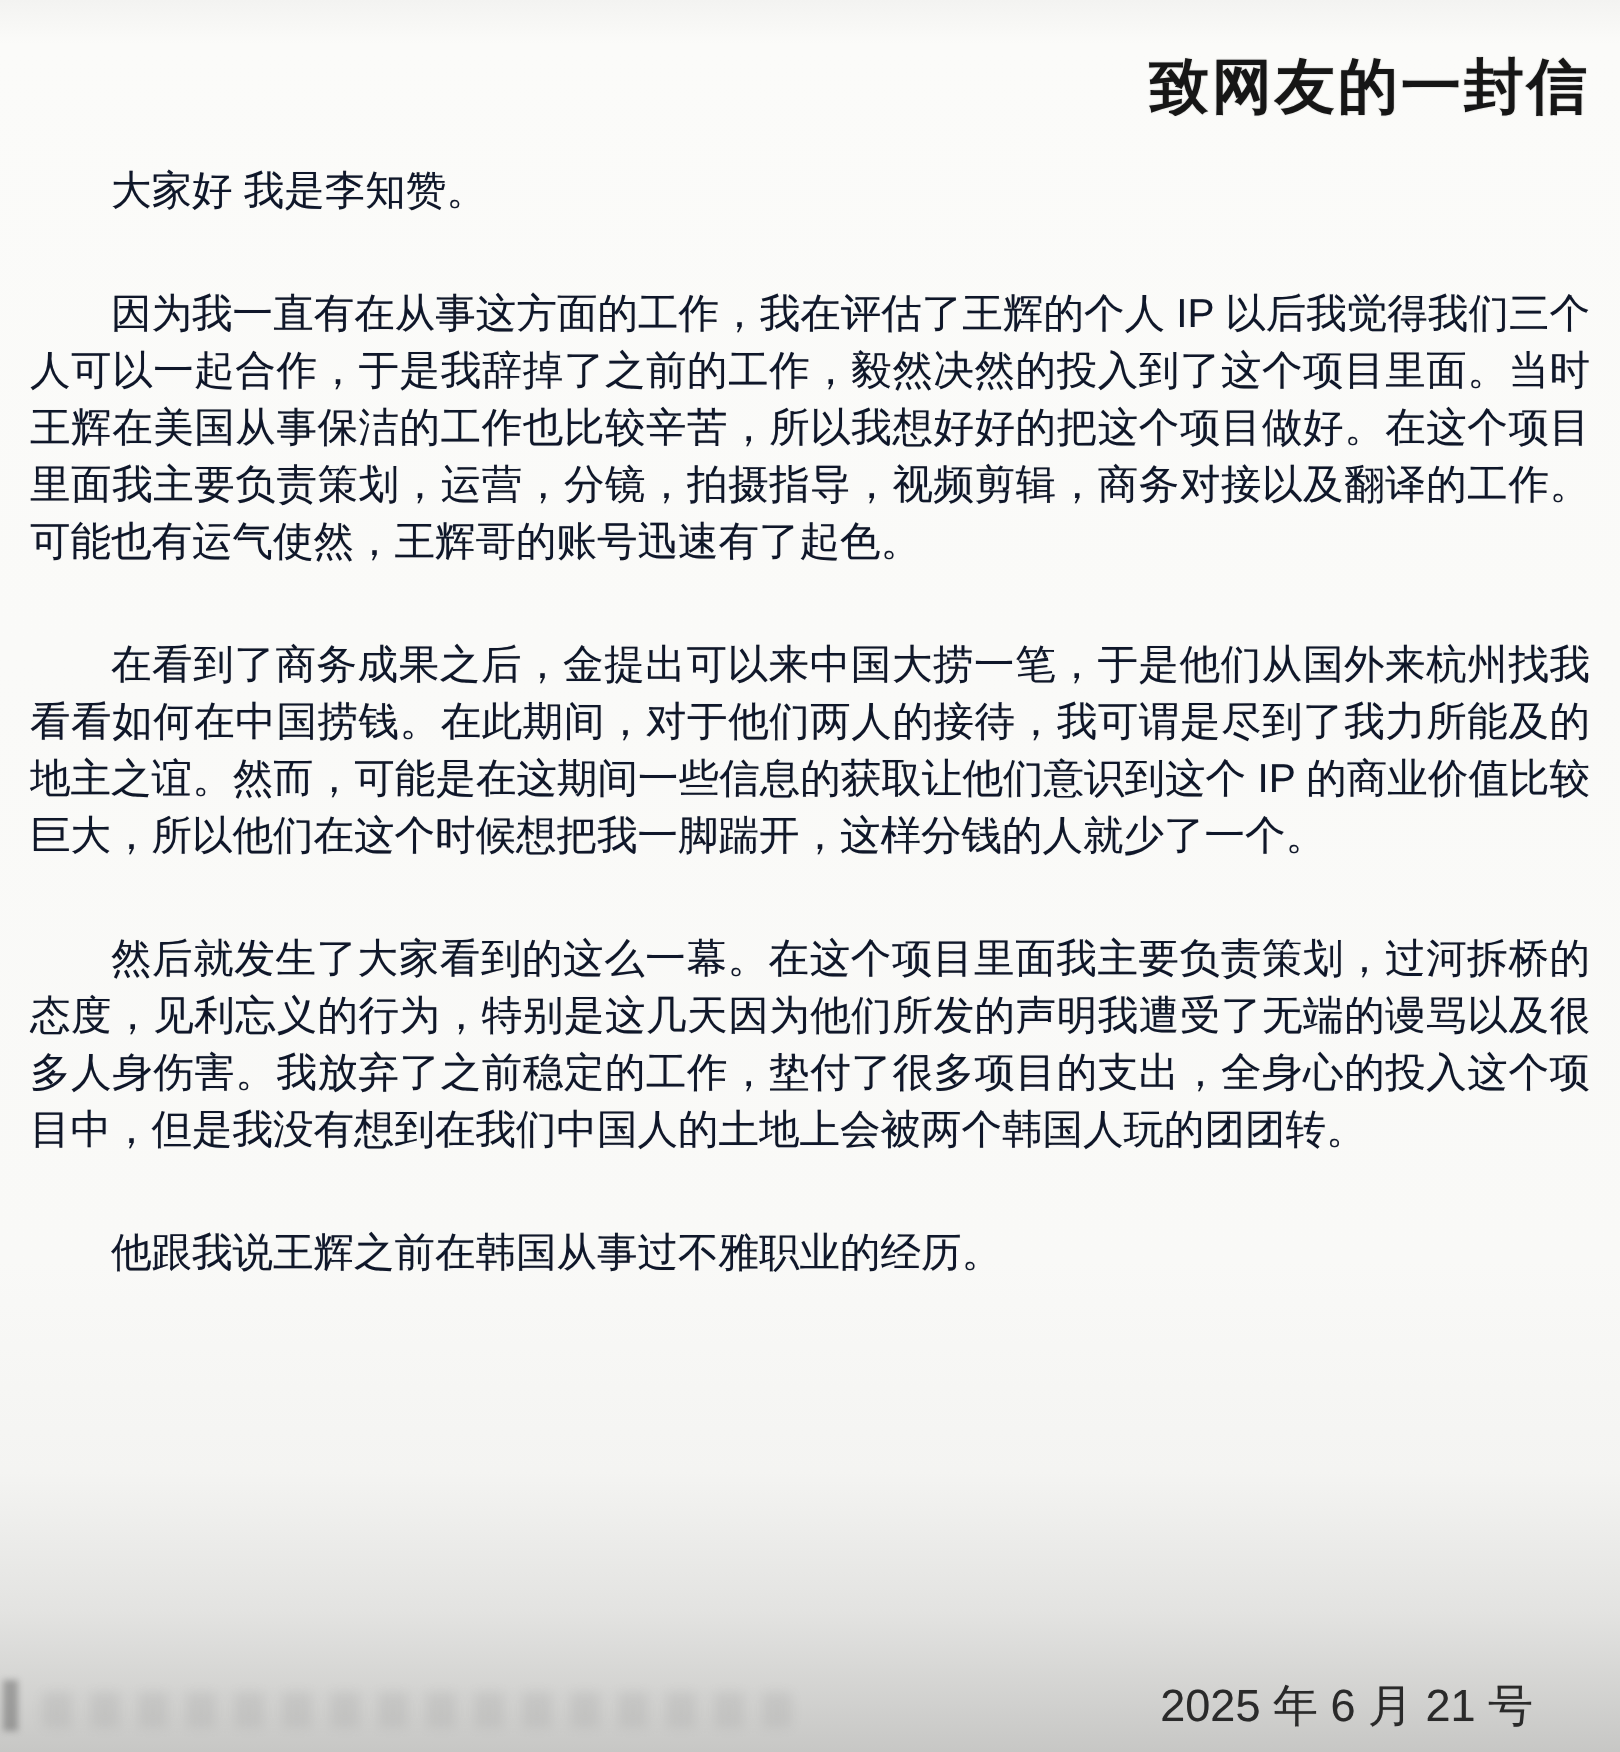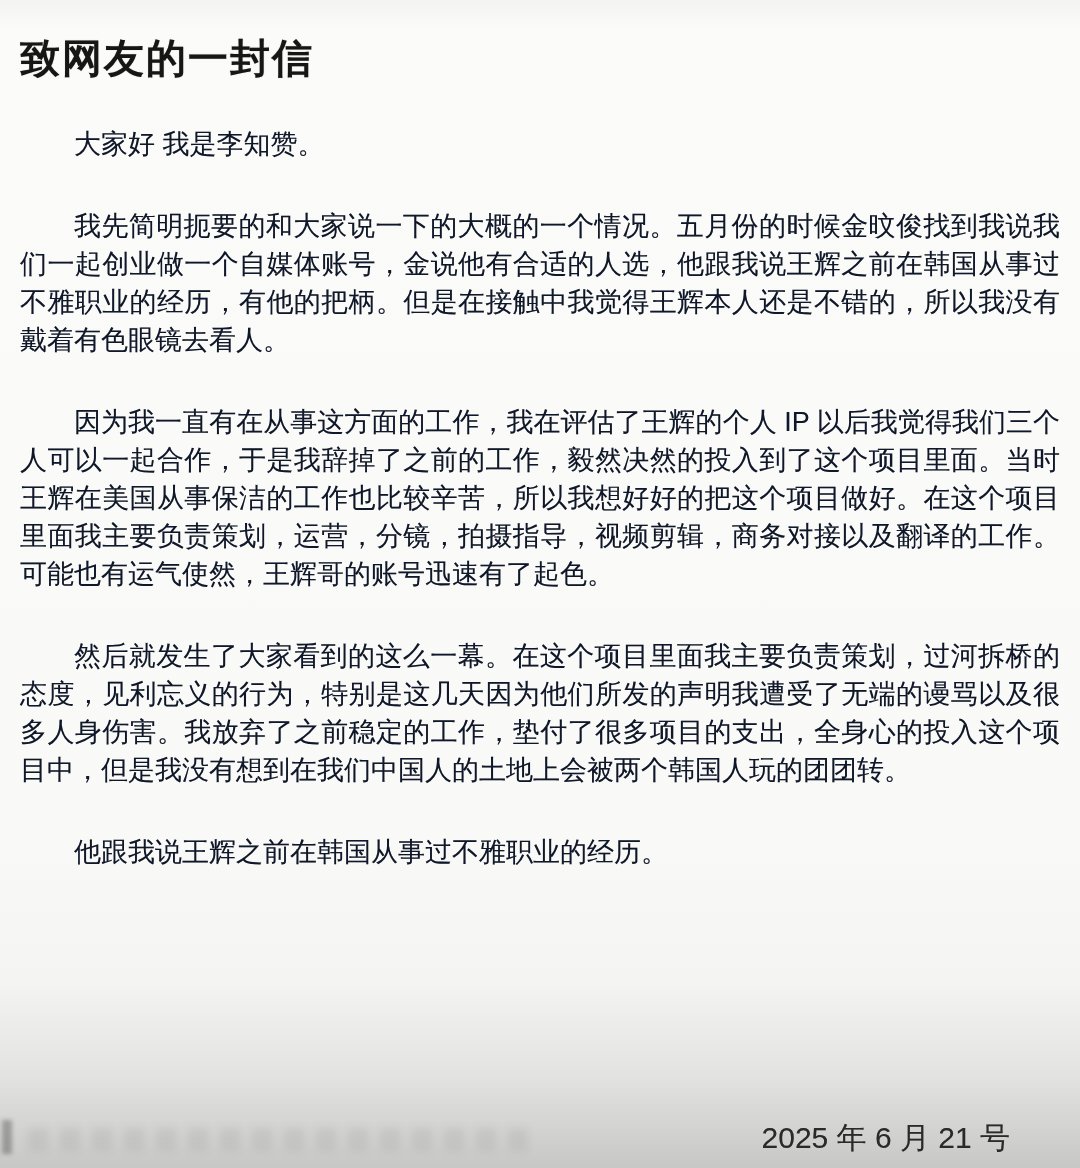--- a/index.html
+++ b/index.html
@@ -20,42 +20,42 @@
       #f4f4f2 84%,
       #e3e3e1 92%,
       #c7c7c5 100%);
     color: #1f1f1f;
   }
   .letter {
     position: relative;
     padding: 30px 20px 0 20px;
   }
   .title {
-    margin: 0 0 39px 0;
-    text-align: left;
+    margin: 0 0 22px 0;
+    text-align: right;
     font-size: 40px;
     line-height: 56px;
     font-weight: bold;
     letter-spacing: 2px;
     color: #161616;
     text-shadow: 0 0 1px rgba(0,0,0,0.35);
   }
   .para {
     margin: 0 0 44px 0;
     font-size: 27px;
     line-height: 38px;
     text-align: justify;
     text-indent: 2em;
     color: #0f172a;
     text-shadow: 0 0 0.5px rgba(0,0,0,0.3);
   }
   .date-line {
     position: absolute;
     top: 1118px;
-    right: 70px;
+    right: 58px;
     font-size: 30px;
     line-height: 40px;
     color: #2a2a2a;
     text-shadow: 0 0 0.5px rgba(0,0,0,0.3);
   }
   
   .watermark {
     position: absolute;
     left: 28px;
     bottom: 16px;
@@ -79,22 +79,22 @@
   }
 </style>
 </head>
 <body>
 
 <div class="letter">
   <h1 class="title">致网友的一封信</h1>
 
   <div>
       <p class="para">大家好 我是李知赞。</p>
-      <p class="para">我先简明扼要的和大家说一下的大概的一个情况。五月份的时候金旼俊找到我说我们一起创业做一个自媒体账号，金说他有合适的人选，他跟我说王辉之前在韩国从事过不雅职业的经历，有他的把柄。但是在接触中我觉得王辉本人还是不错的，所以我没有戴着有色眼镜去看人。</p>
       <p class="para">因为我一直有在从事这方面的工作，我在评估了王辉的个人 IP 以后我觉得我们三个人可以一起合作，于是我辞掉了之前的工作，毅然决然的投入到了这个项目里面。当时王辉在美国从事保洁的工作也比较辛苦，所以我想好好的把这个项目做好。在这个项目里面我主要负责策划，运营，分镜，拍摄指导，视频剪辑，商务对接以及翻译的工作。可能也有运气使然，王辉哥的账号迅速有了起色。</p>
+      <p class="para">在看到了商务成果之后，金提出可以来中国大捞一笔，于是他们从国外来杭州找我看看如何在中国捞钱。在此期间，对于他们两人的接待，我可谓是尽到了我力所能及的地主之谊。然而，可能是在这期间一些信息的获取让他们意识到这个 IP 的商业价值比较巨大，所以他们在这个时候想把我一脚踹开，这样分钱的人就少了一个。</p>
       <p class="para">然后就发生了大家看到的这么一幕。在这个项目里面我主要负责策划，过河拆桥的态度，见利忘义的行为，特别是这几天因为他们所发的声明我遭受了无端的谩骂以及很多人身伤害。我放弃了之前稳定的工作，垫付了很多项目的支出，全身心的投入这个项目中，但是我没有想到在我们中国人的土地上会被两个韩国人玩的团团转。</p>
       <p class="para">他跟我说王辉之前在韩国从事过不雅职业的经历。</p>
     </div>
 </div>
 
 <div class="date-line">2025 年 6 月 21 号</div>
 
 <div class="watermark"></div>
 <div class="watermark-tick"></div>
 

